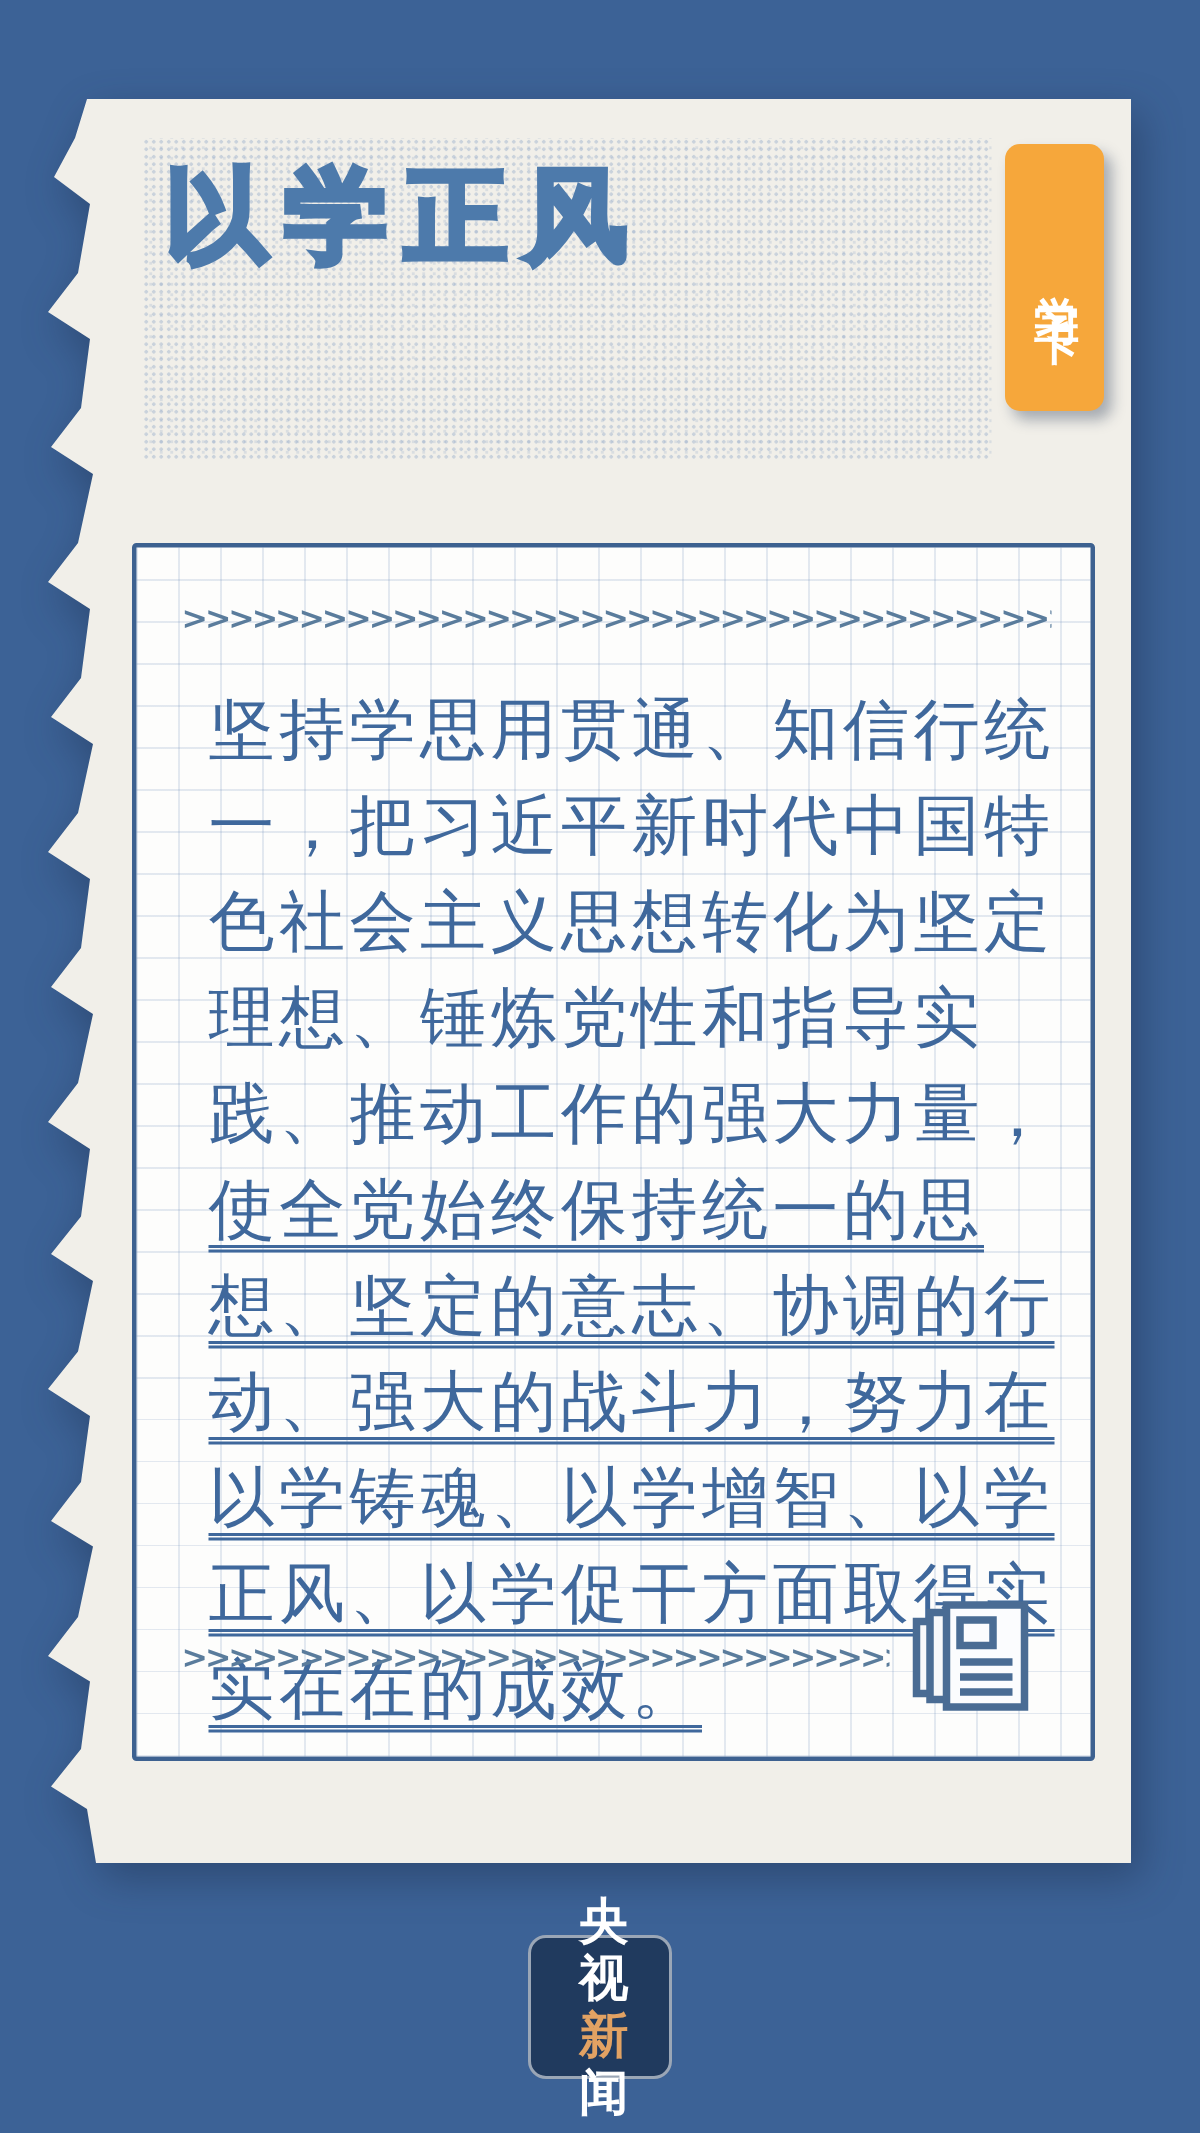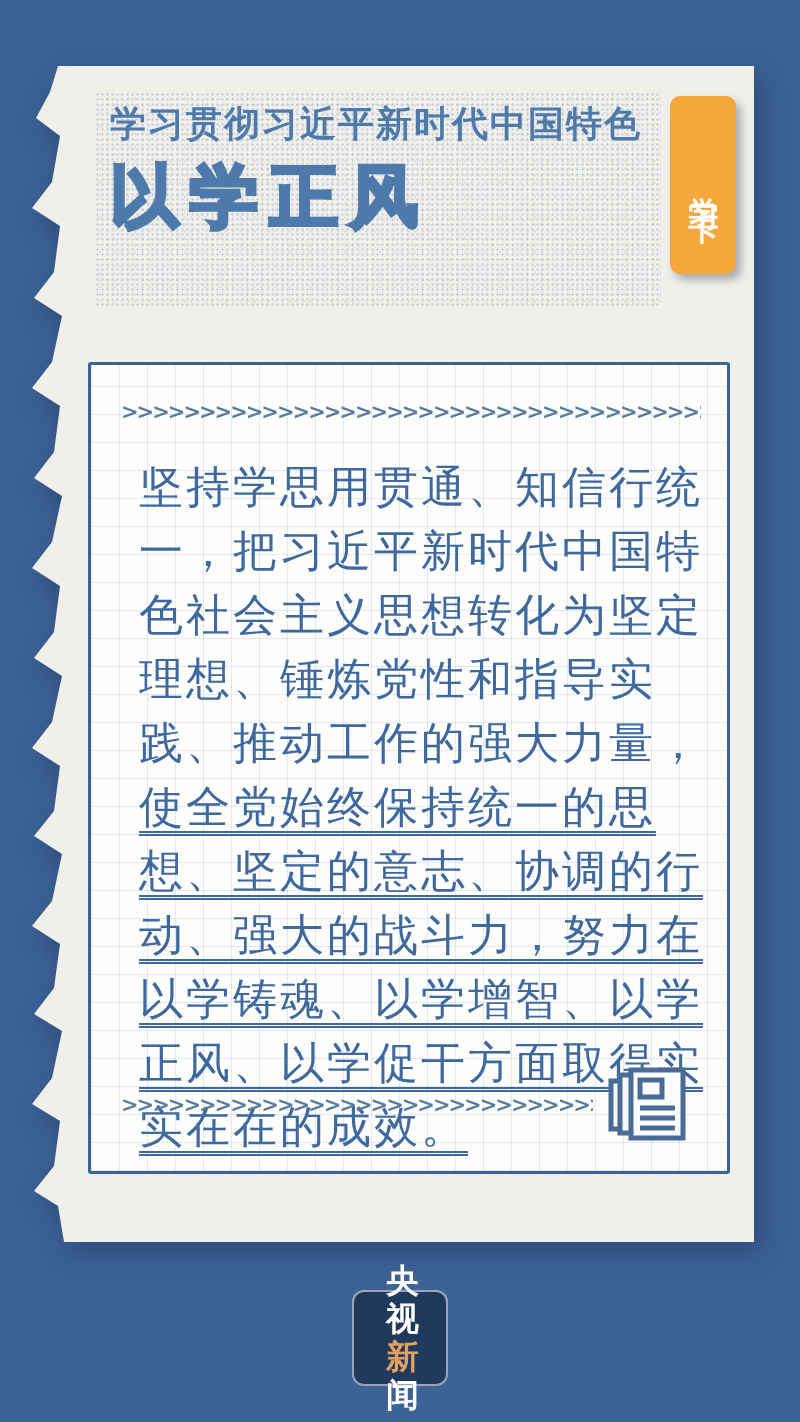--- a/index.html
+++ b/index.html
@@ -98,21 +98,20 @@
 </style>
 </head>
 <body>
 
 <div class="paper-wrap">
   <div class="paper">
 
     <div class="header-texture"></div>
 
     <div class="header-block">
-      <div class="hdr-line">学习贯彻习近平新时代中国特色</div>
       <div class="hdr-title">以学正风</div>
     </div>
 
     <div class="tab">
       <span class="tab-label">学习卡</span>
     </div>
 
     <div class="note-box">
       <div class="arrows arrows-top">&gt;&gt;&gt;&gt;&gt;&gt;&gt;&gt;&gt;&gt;&gt;&gt;&gt;&gt;&gt;&gt;&gt;&gt;&gt;&gt;&gt;&gt;&gt;&gt;&gt;&gt;&gt;&gt;&gt;&gt;&gt;&gt;&gt;&gt;&gt;&gt;&gt;&gt;&gt;&gt;&gt;&gt;&gt;&gt;&gt;&gt;&gt;&gt;</div>
 

